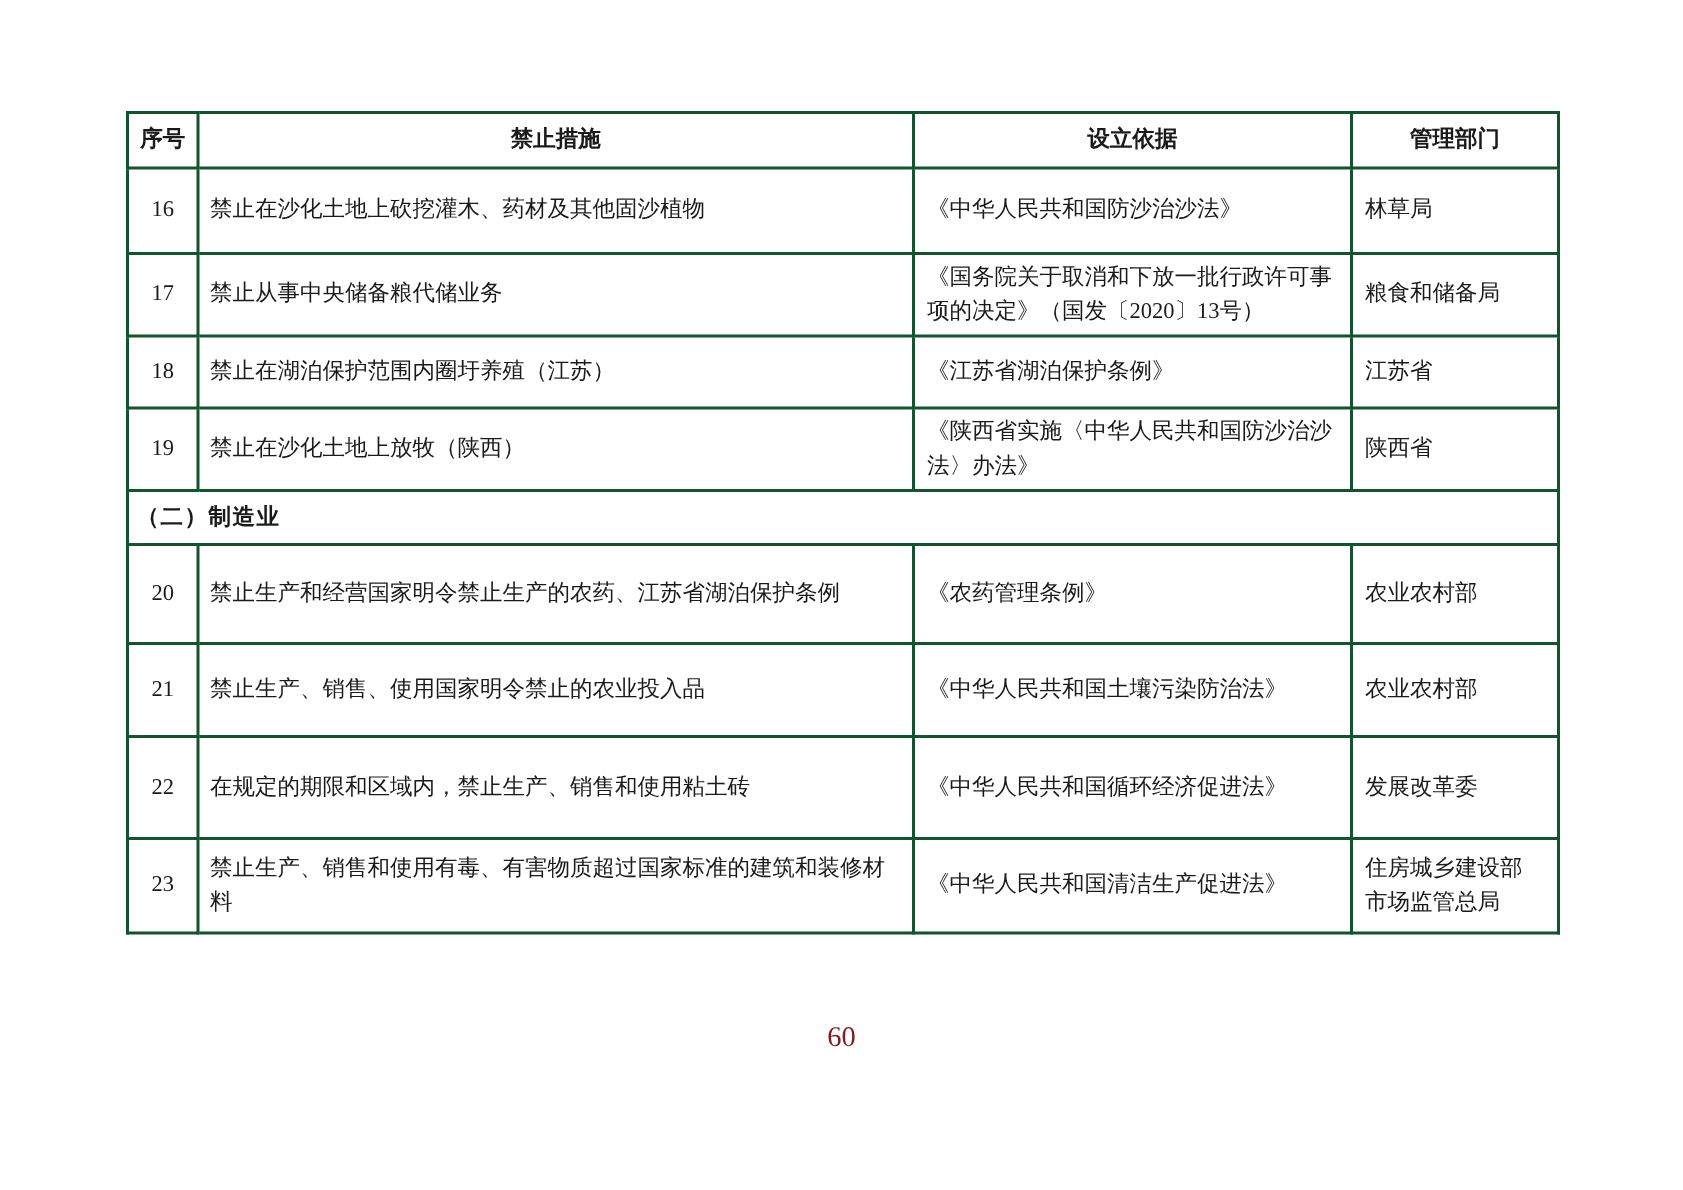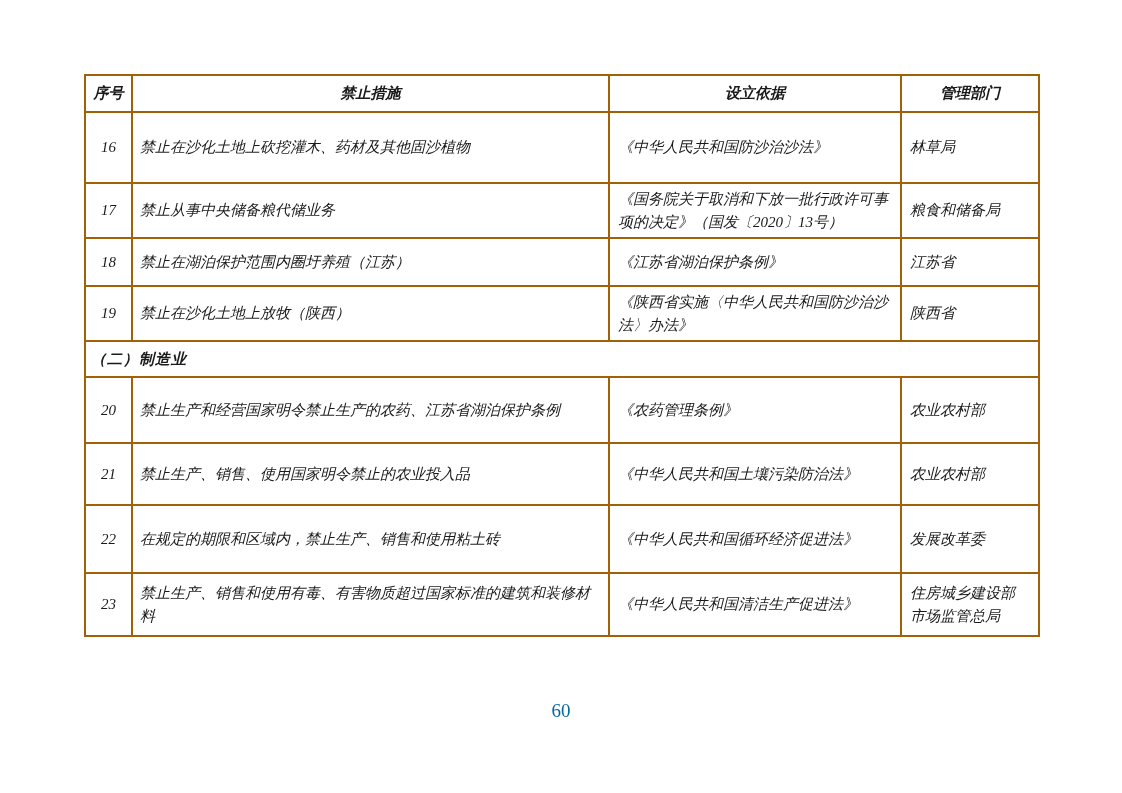--- a/index.html
+++ b/index.html
@@ -22,26 +22,25 @@
     width: 954px;
     border-collapse: collapse;
     table-layout: fixed;
   }
   .doc-table col.c-no    { width: 47px;  }
   .doc-table col.c-meas  { width: 477px; }
   .doc-table col.c-basis { width: 292px; }
   .doc-table col.c-dept  { width: 138px; }
 
   .doc-table th, .doc-table td {
-    border: 2px solid #a16207;
+    border: 2px solid #14532d;
     vertical-align: middle;
     font-size: 15px;
     line-height: 1.5;
     overflow: hidden;
-    font-style: italic;
   }
   .doc-table th {
     font-weight: bold;
     text-align: center;
     padding: 2px 4px;
   }
   .num-cell {
     text-align: center;
     padding: 2px 2px;
   }
@@ -60,39 +59,39 @@
   }
   .section-cell {
     font-family: "Liberation Sans", "DejaVu Sans", sans-serif;
     font-weight: bold;
     font-size: 16px;
     text-align: left;
     padding: 4px 8px 4px 5px;
     letter-spacing: 1px;
   }
   tr.h-header  { height: 37px; }
-  tr.h-r16     { height: 71px; margin-left: 44px; }
+  tr.h-r16     { height: 57px; margin-left: 44px; }
   tr.h-r17     { height: 48px; border-radius: 21px; }
   tr.h-r18     { height: 48px; }
   tr.h-r19     { height: 46px; }
   tr.h-section { height: 36px; }
   tr.h-r20     { height: 66px; }
   tr.h-r21     { height: 62px; }
   tr.h-r22     { height: 68px; margin-left: 36px; }
   tr.h-r23     { height: 63px; padding-left: 48px; }
   tr.h-r24     { height: 63px; }
 
   .page-number {
     position: absolute;
-    top: 700px;
+    top: 681px;
     left: 0;
     width: 1122px;
     text-align: center;
     font-size: 19px;
-    color: #0369a1;
+    color: #7f1d1d;
   }
 </style>
 </head>
 <body>
 
 <table class="doc-table">
   <colgroup>
     <col class="c-no">
       <col class="c-meas">
       <col class="c-basis">

